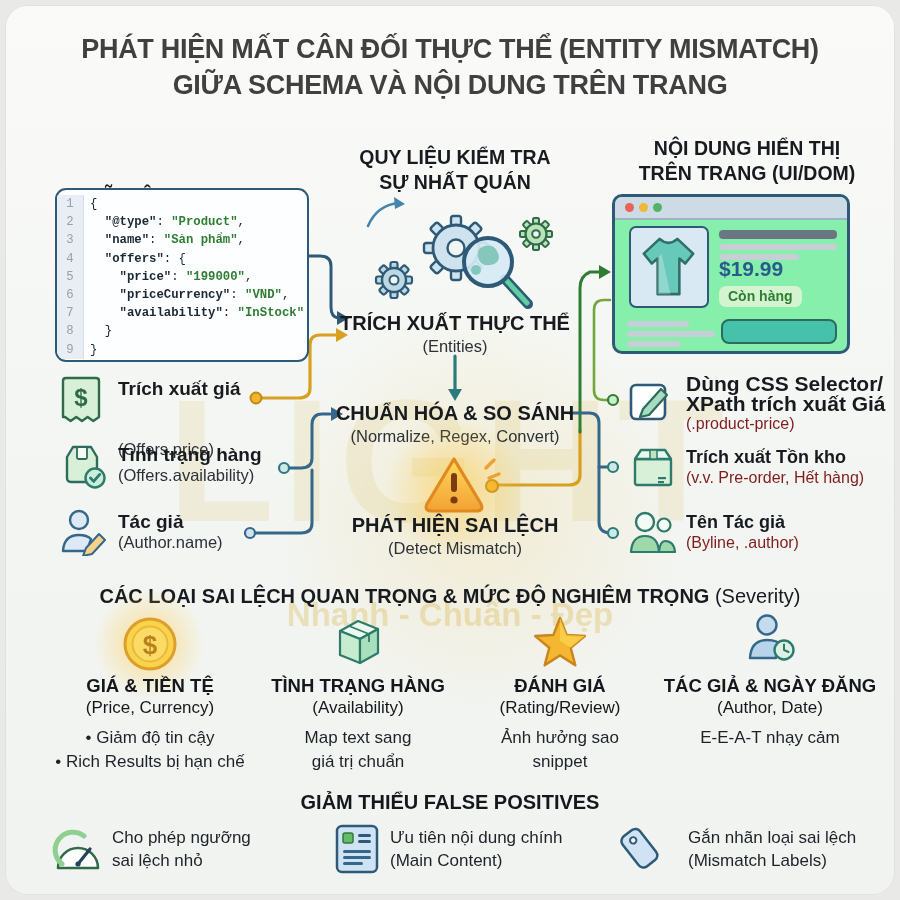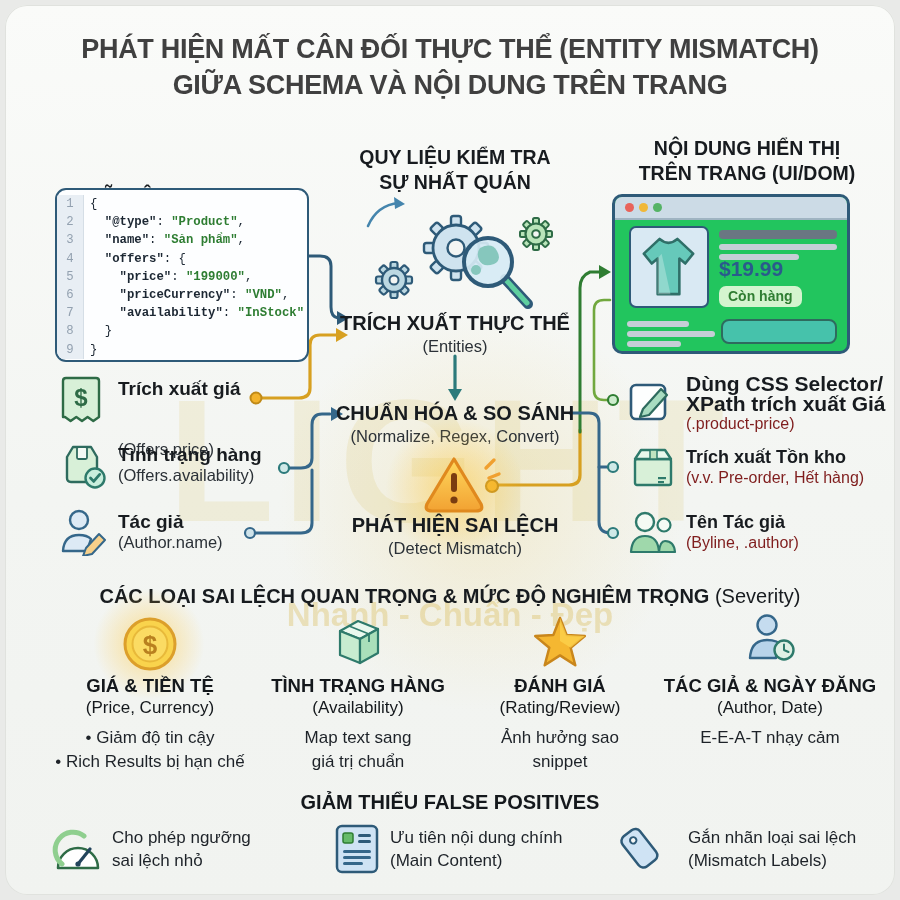--- a/index.html
+++ b/index.html
@@ -22,21 +22,21 @@
   
   .codebox{position:absolute;left:55px;top:188px;width:254px;height:174px;background:#fdfeff;border:2.5px solid #2e5a78;
            border-radius:11px;overflow:hidden;font-family:"Liberation Mono","DejaVu Sans Mono",monospace;font-size:12.3px;
            line-height:18.2px;padding-top:5px;box-sizing:border-box;}
   .cline{display:flex;white-space:pre;}
   .ln{flex:0 0 26px;text-align:center;color:#93a1b0;background:#e8eef4;box-shadow:1px 0 0 #d5dee6;}
   .ct{padding-left:7px;color:#1c2733;}
   .ct .k{color:#1c2733;font-weight:700;}
   .ct .v{color:#2e7d32;font-weight:700;}
   
-  .browser{position:absolute;left:612px;top:194px;width:238px;height:160px;background:#22c55e;border:3px solid #2e5a78;
+  .browser{position:absolute;left:612px;top:194px;width:238px;height:160px;background:#86efac;border:3px solid #2e5a78;
            border-radius:10px;box-sizing:border-box;overflow:hidden;}
   .bhead{position:absolute;left:0;top:0;width:100%;height:21px;background:#ccdbe6;border-bottom:2px solid #9fb4c2;}
   .bdot{position:absolute;top:6px;width:9px;height:9px;border-radius:50%;}
   .prodbox{position:absolute;left:14px;top:29px;width:80px;height:82px;background:#d9e9f3;border:2.5px solid #2e5a78;border-radius:7px;box-sizing:border-box;}
   .bar{position:absolute;border-radius:4px;}
   .price{position:absolute;left:104px;top:60px;font-size:21px;font-weight:800;color:#2a5a8c;}
   .badge{position:absolute;left:104px;top:89px;background:#d4f4cf;border-radius:7px;padding:2px 9px 3px;
          font-size:14px;font-weight:700;color:#2f7d32;}
   .cta{position:absolute;left:106px;top:122px;width:116px;height:25px;background:#46c2ab;border:2.5px solid #2e6b5e;border-radius:8px;box-sizing:border-box;}
   

